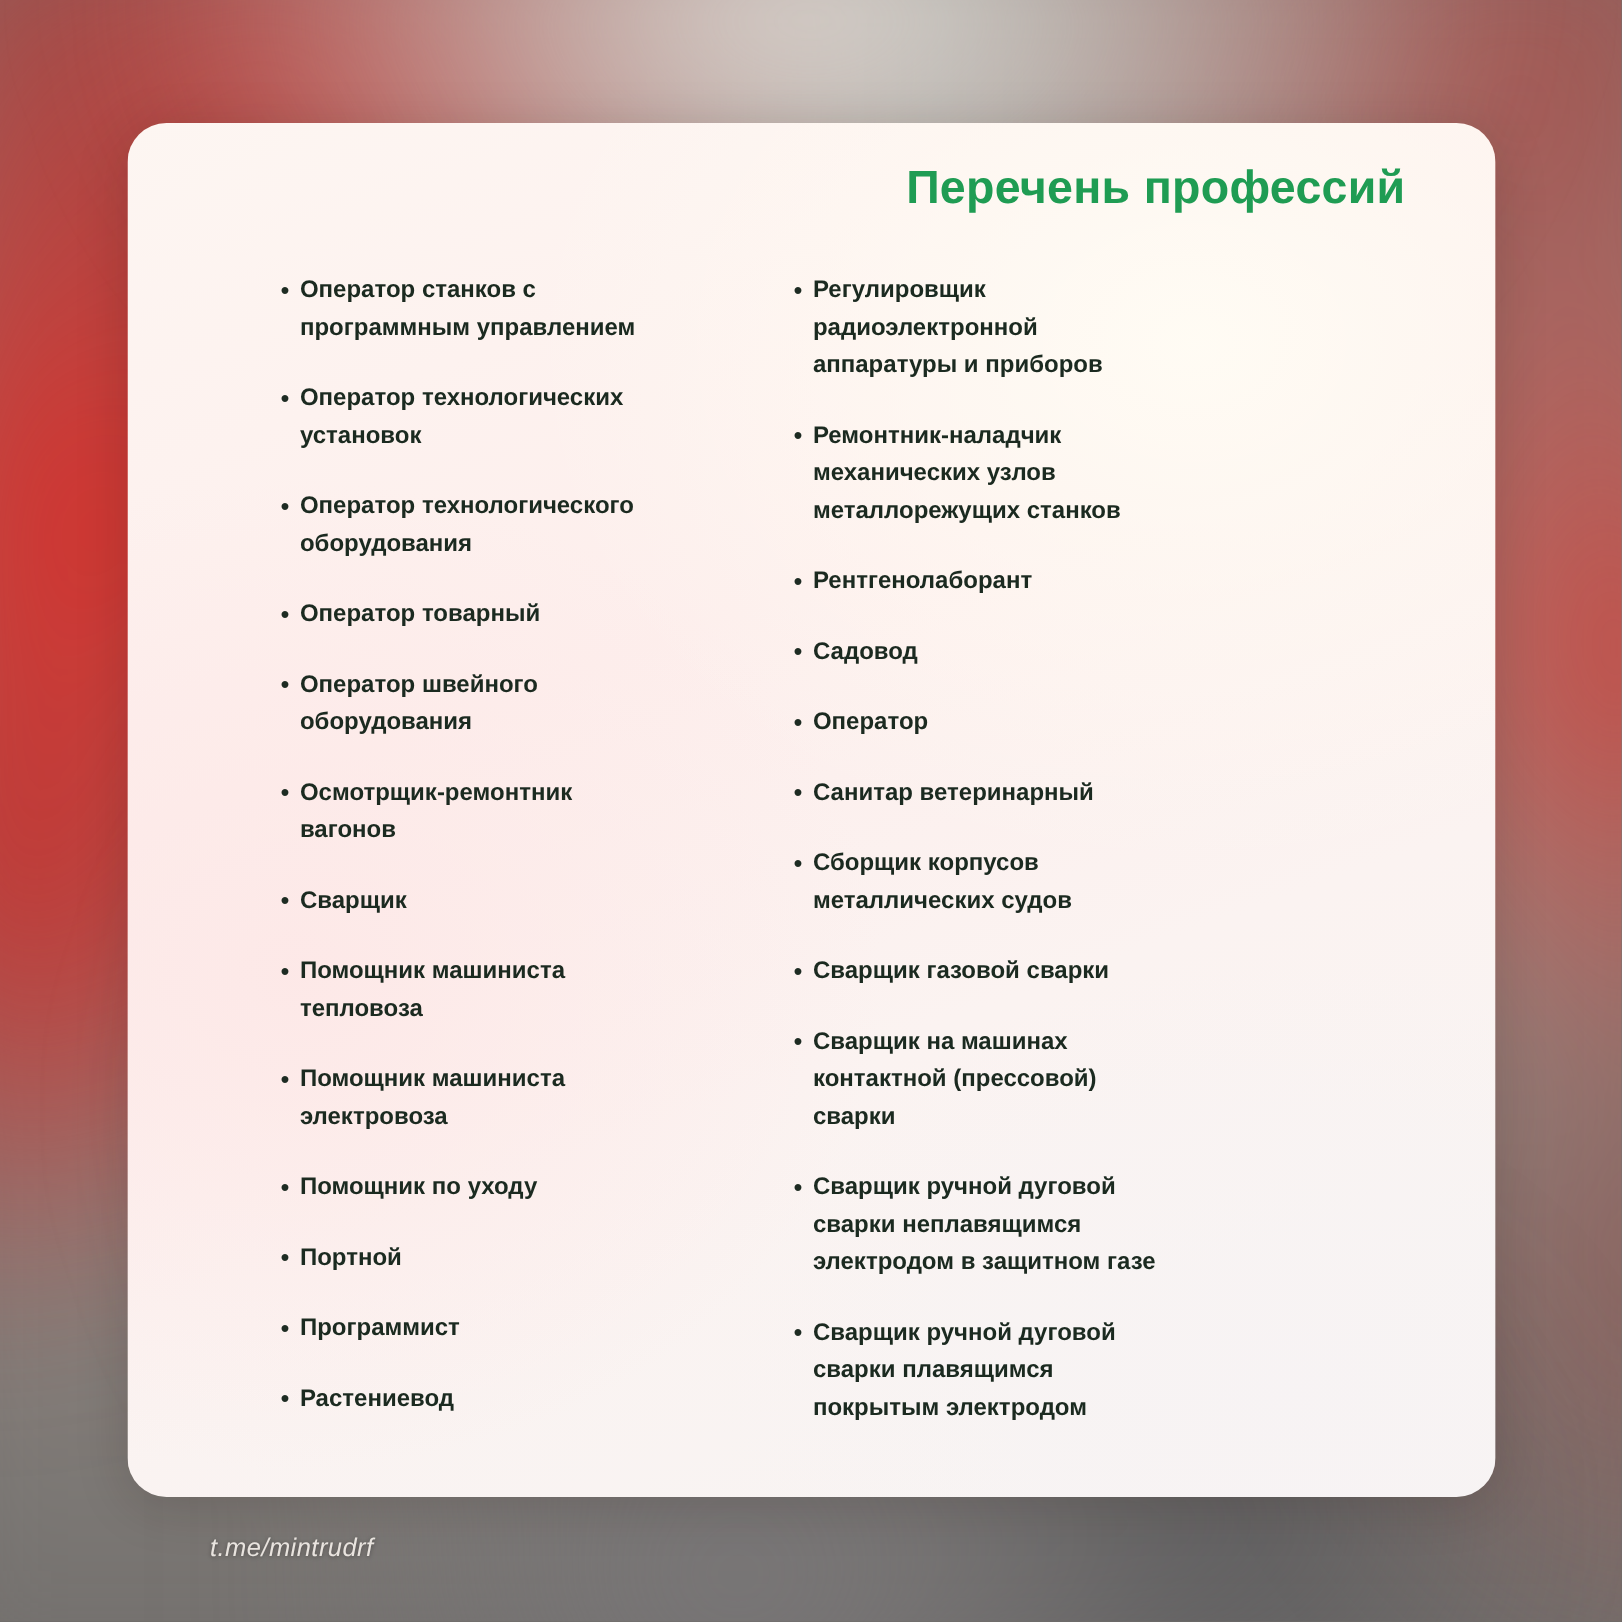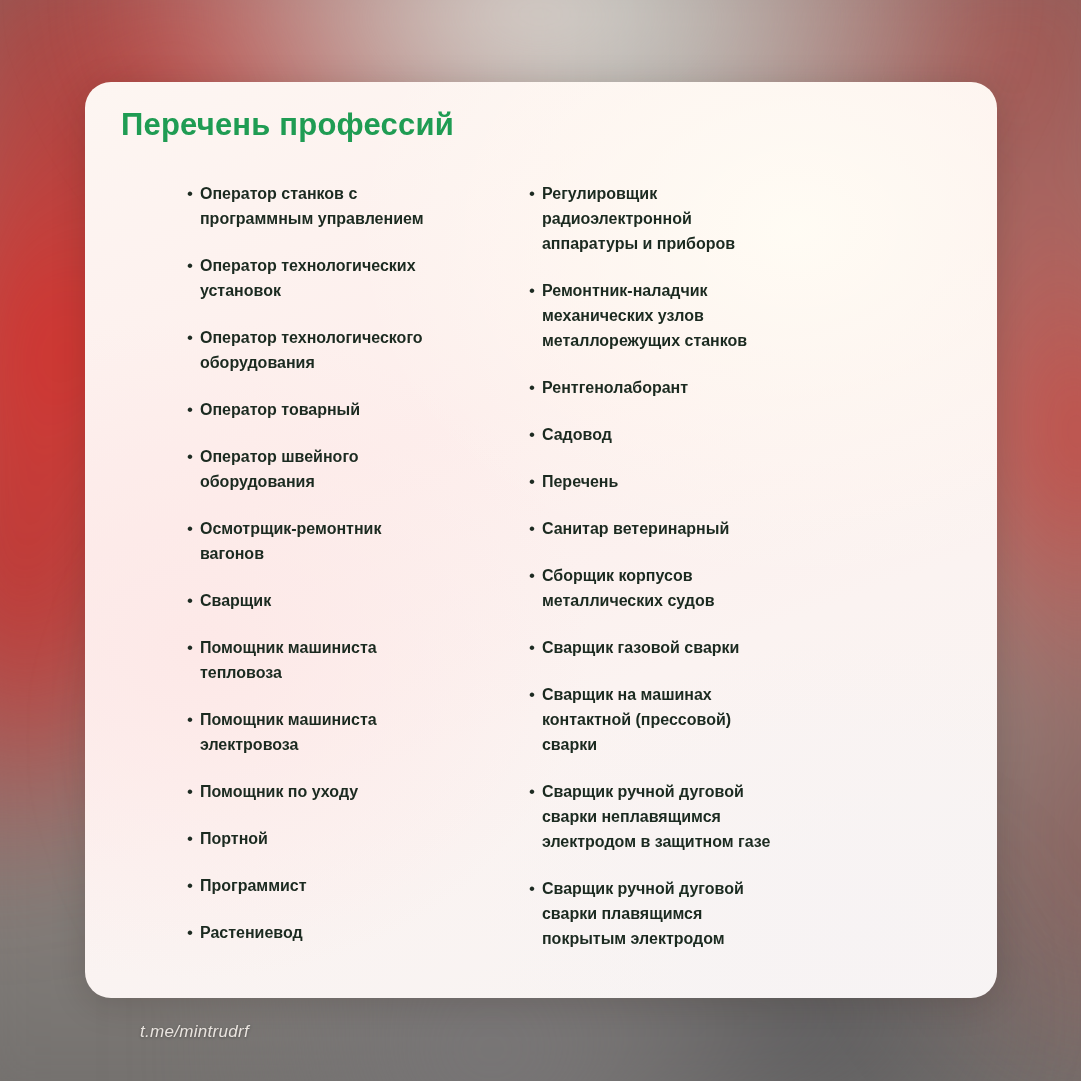--- a/index.html
+++ b/index.html
@@ -64,22 +64,22 @@
       radial-gradient(ellipse 70% 55% at 78% 16%, rgba(255,252,244,0.97) 0%, rgba(255,250,240,0.0) 70%),
       radial-gradient(ellipse 60% 50% at 12% 62%, rgba(253,232,231,0.95) 0%, rgba(253,232,231,0.0) 72%),
       radial-gradient(ellipse 60% 45% at 85% 92%, rgba(247,243,244,0.95) 0%, rgba(247,243,244,0.0) 70%),
       linear-gradient(160deg, #fdf6f2 0%, #fdeeec 38%, #fbf3f1 64%, #f7f4f3 100%);
     box-shadow: 0 6px 34px rgba(40,20,18,0.18);
     overflow: hidden;
   }
 
   #title-block {
     margin-top: 22px;
-    text-align: left;
-    padding: 0 36px;
+    text-align: right;
+    padding: 0 60px;
   }
   .title-line {
     color: #1f9c53;
     font-weight: bold;
     font-size: 31px;
     line-height: 41px;
     letter-spacing: 0.2px;
     white-space: nowrap;
   }
   .title-line.line2 {
@@ -230,21 +230,21 @@
         <div class="item">
           <span class="bullet">•</span>
           <span class="item-text">Рентгенолаборант</span>
         </div>
         <div class="item">
           <span class="bullet">•</span>
           <span class="item-text">Садовод</span>
         </div>
         <div class="item">
           <span class="bullet">•</span>
-          <span class="item-text">Перечень</span>
+          <span class="item-text">Оператор</span>
         </div>
         <div class="item">
           <span class="bullet">•</span>
           <span class="item-text">Санитар ветеринарный</span>
         </div>
         <div class="item">
           <span class="bullet">•</span>
           <span class="item-text">Сборщик корпусов
 металлических судов</span>
         </div>

